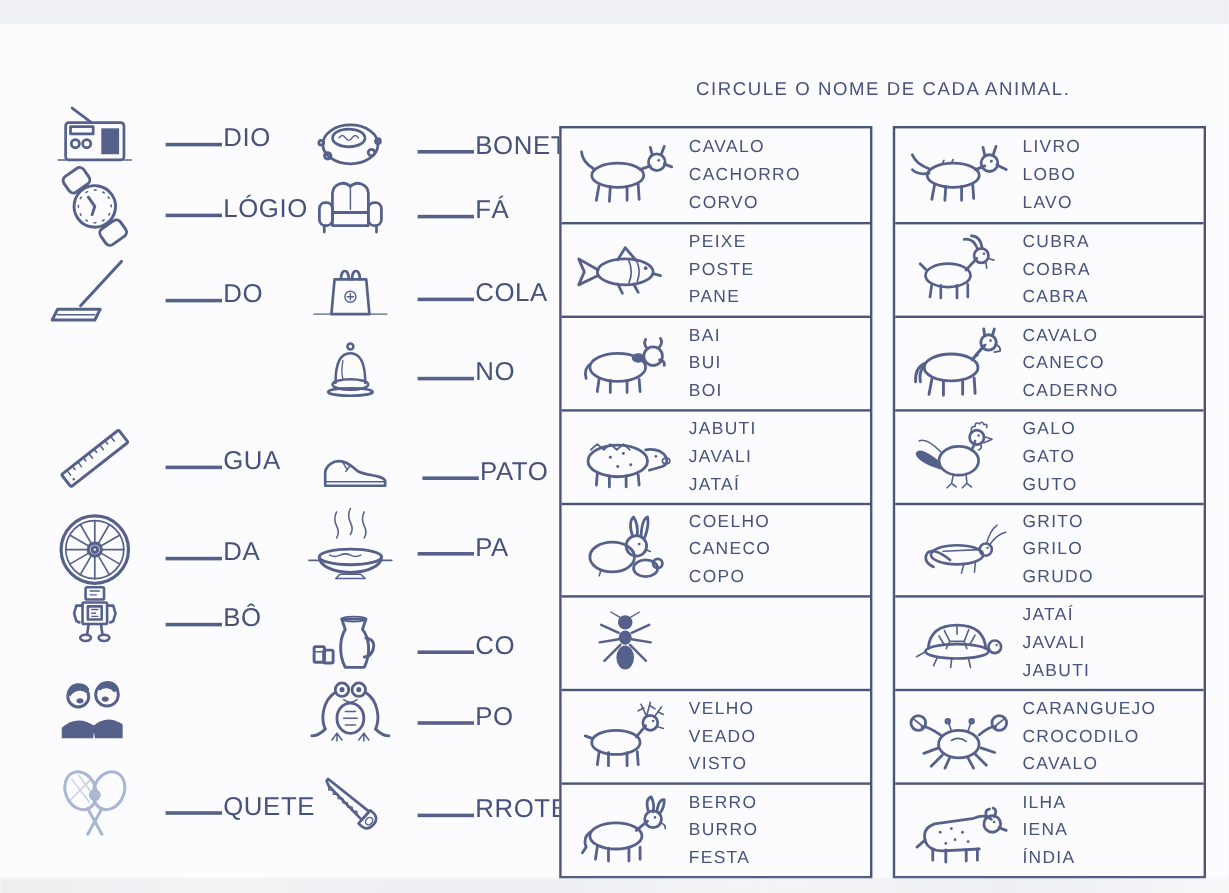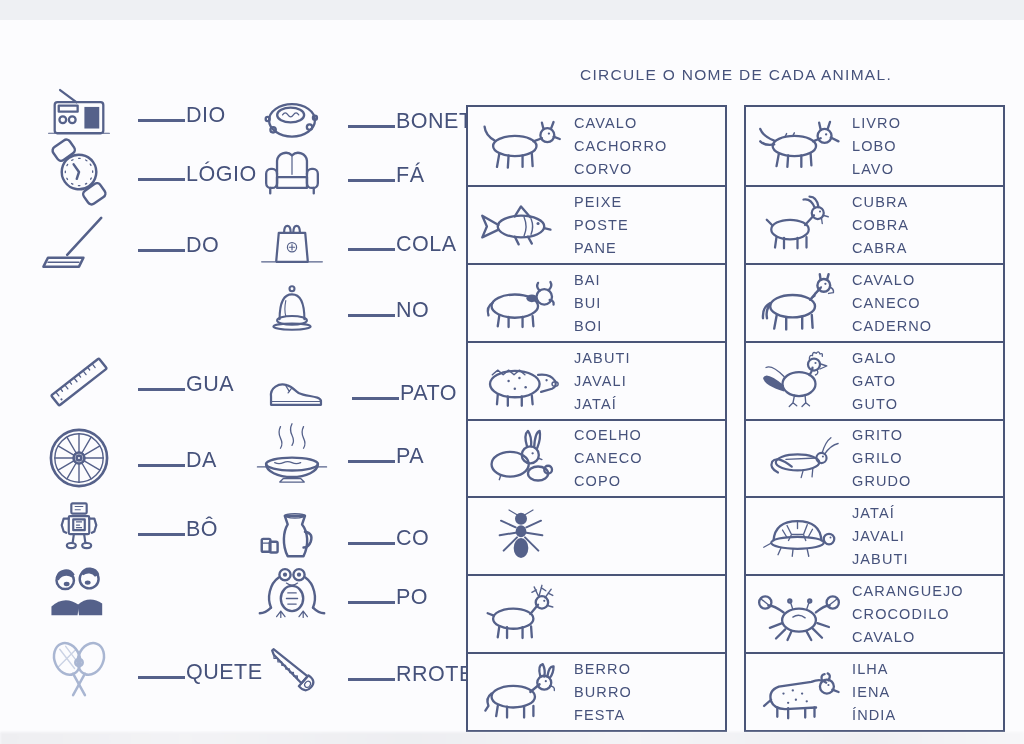--- a/index.html
+++ b/index.html
@@ -131,21 +131,21 @@
             <circle cx="16" cy="49" r="1.5" class="f"></circle>
           </g>
         </svg>
       </span>
     <span class="lbl">
         <span class="blank"></span>
         <span>GUA</span>
       </span>
   </div>
 
-  <div class="fi c1" style="left:40px;top:470px">
+  <div class="fi c1" style="left:40px;top:456px">
     <span class="ic">
         <svg width="64" height="74" viewBox="0 0 100 80">
           <rect x="38" y="3" width="24" height="16" rx="2"></rect>
           <path d="M44,8 h12 M44,13 h8" class="thin"></path>
           <rect x="34" y="23" width="32" height="28" rx="2"></rect>
           <rect x="41" y="28" width="18" height="17"></rect>
           <path d="M46,32 h8 M46,37 h5 M46,41 h8" class="thin"></path>
           <path d="M34,27 h-8 l-3,10 3,10 4,2 M66,27 h8 l3,10 -3,10 -4,2"></path>
           <path d="M42,51 l-2,14 M58,51 l2,14"></path>
           <ellipse cx="38" cy="69" rx="7" ry="4"></ellipse>
@@ -465,20 +465,25 @@
             <ellipse cx="50" cy="46" rx="26" ry="13"></ellipse>
             <path d="M32,56 l-2,14 m12,1 l0,-14 m20,14 l0,-14 m12,13 l-1,-14"></path>
             <path d="M72,40 L82,28"></path>
             <circle cx="87" cy="25" r="8"></circle>
             <path d="M83,18 L77,5 M83,18 L87,3 M80,9 L74,12 M86,6 L92,10 M91,19 L99,8 M95,13 L101,16" class="thin"></path>
             <circle cx="90" cy="23" r="1.4" class="f"></circle>
             <path d="M94,29 l7,2" class="thin"></path>
             <path d="M25,42 l-8,-3"></path>
           </svg>
         </span>
+      <div class="opts">
+        <span class="opt">VELHO</span>
+        <span class="opt">VEADO</span>
+        <span class="opt">VISTO</span>
+      </div>
     </div>
 
     <div class="t-row">
       <span class="aic">
           <svg width="96" height="62" viewBox="0 0 120 80">
             <ellipse cx="50" cy="46" rx="28" ry="14"></ellipse>
             <path d="M30,58 l-2,13 m14,2 l0,-14 m22,14 l0,-14 m12,12 l0,-13"></path>
             <path d="M72,40 L84,30"></path>
             <circle cx="90" cy="28" r="9"></circle>
             <path d="M85,20 Q81,6 88,4 Q92,12 90,20 M94,20 Q96,6 102,7 Q102,16 97,22"></path>

